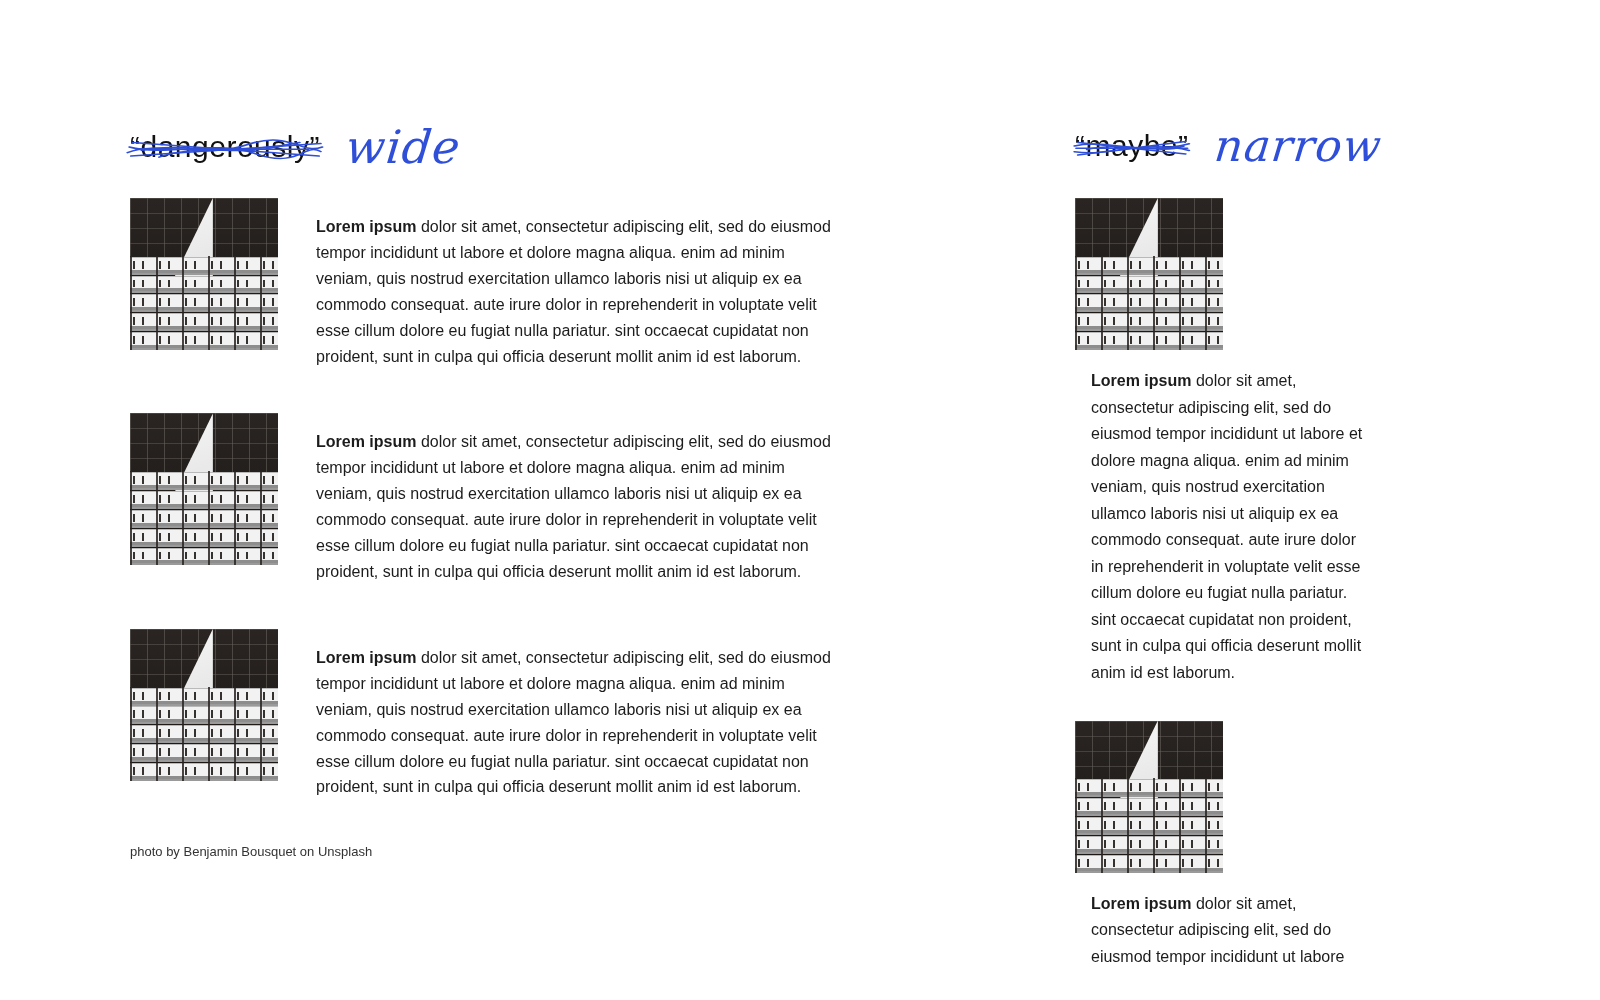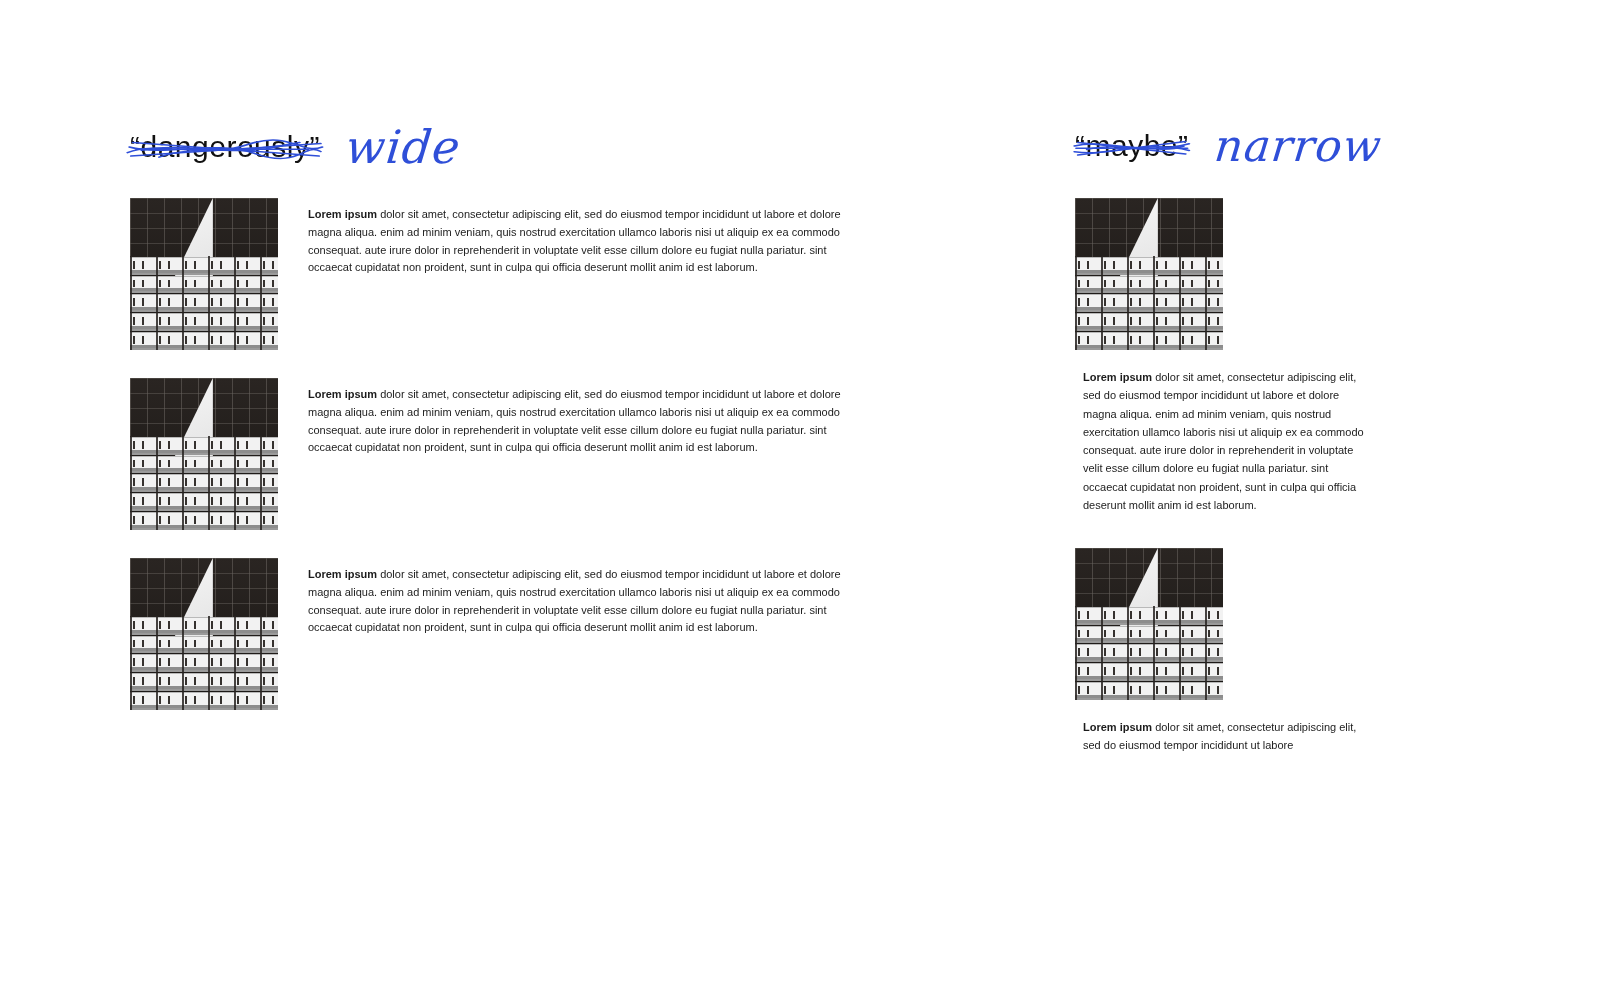--- a/index.html
+++ b/index.html
@@ -92,22 +92,22 @@
   .block-narrow { margin-bottom: 34px; }
   .block-narrow .thumb {
     width: 148px;
     height: 152px;
     margin-bottom: 18px;
   }
   .block-narrow .body { width: 305px; }
 
   
   p.para {
-    margin: 8px;
-    font-size: 11px;
+    margin: 16px;
+    font-size: 16px;
     line-height: 1.62;
     color: #1c1c1c;
   }
   .block-narrow p.para { line-height: 1.66; }
   p.para b { font-weight: 700; }
 
   .credit {
     margin-top: 22px;
     font-size: 13px;
     color: #333;
@@ -261,20 +261,21 @@
             <div class="row" style="bottom:80%"></div>
           </div>
           <div class="vbars"></div>
         </div>
       </div>
       <div class="body">
         <p class="para"><b>Lorem ipsum</b><span> dolor sit amet, consectetur adipiscing elit, sed do eiusmod tempor incididunt ut labore et dolore magna aliqua. enim ad minim veniam, quis nostrud exercitation ullamco laboris nisi ut aliquip ex ea commodo consequat. aute irure dolor in reprehenderit in voluptate velit esse cillum dolore eu fugiat nulla pariatur. sint occaecat cupidatat non proident, sunt in culpa qui officia deserunt mollit anim id est laborum.</span></p>
       </div>
     </div>
 
+    <div class="credit">photo by Benjamin Bousquet on Unsplash</div>
   </div>
 
   <div class="col-narrow">
 
     <div class="heading heading-narrow">
       <span class="heading-quoted">
         <span>“maybe”</span>
         <svg class="scribble" viewBox="0 0 140 60" preserveAspectRatio="none">
           <g stroke="#2f4fd8" stroke-width="2.6" fill="none" stroke-linecap="round">
             <path d="M6 30 C 40 16, 80 48, 134 26"></path>

